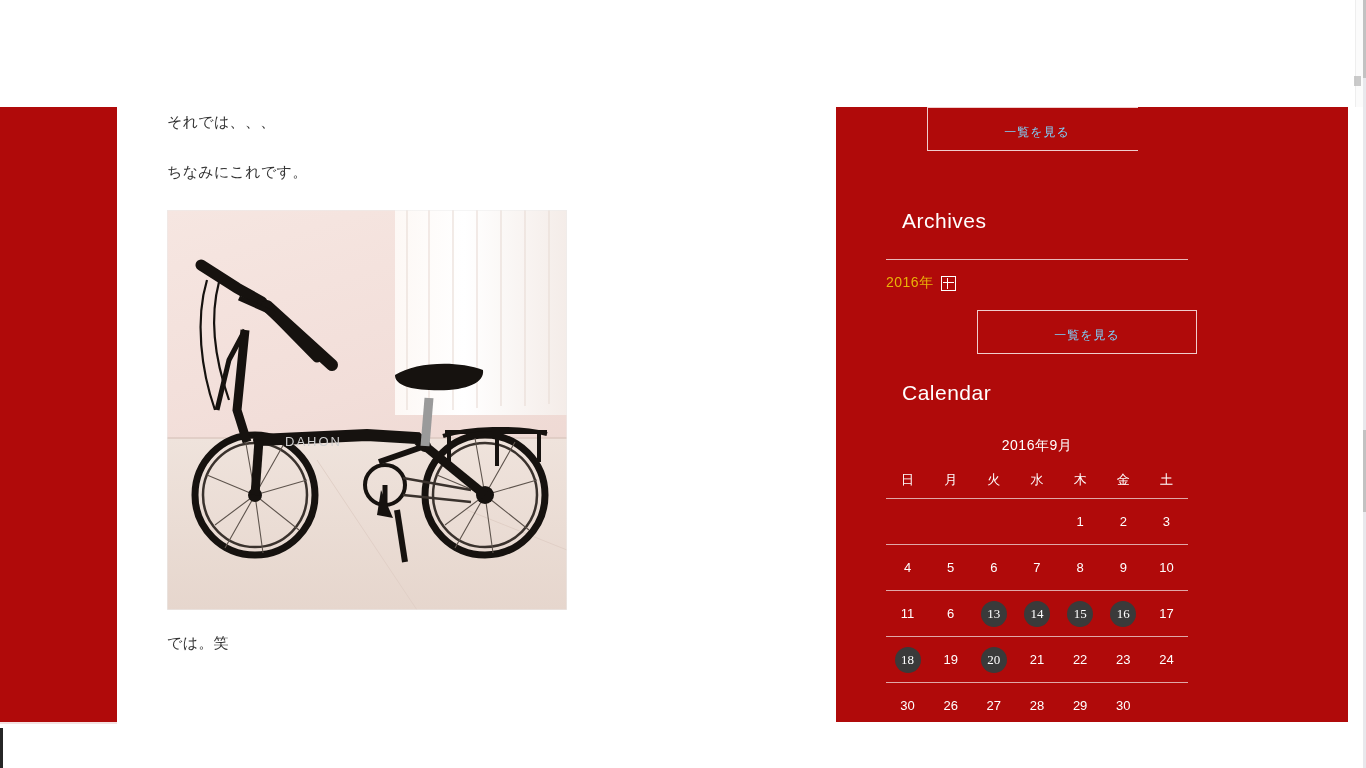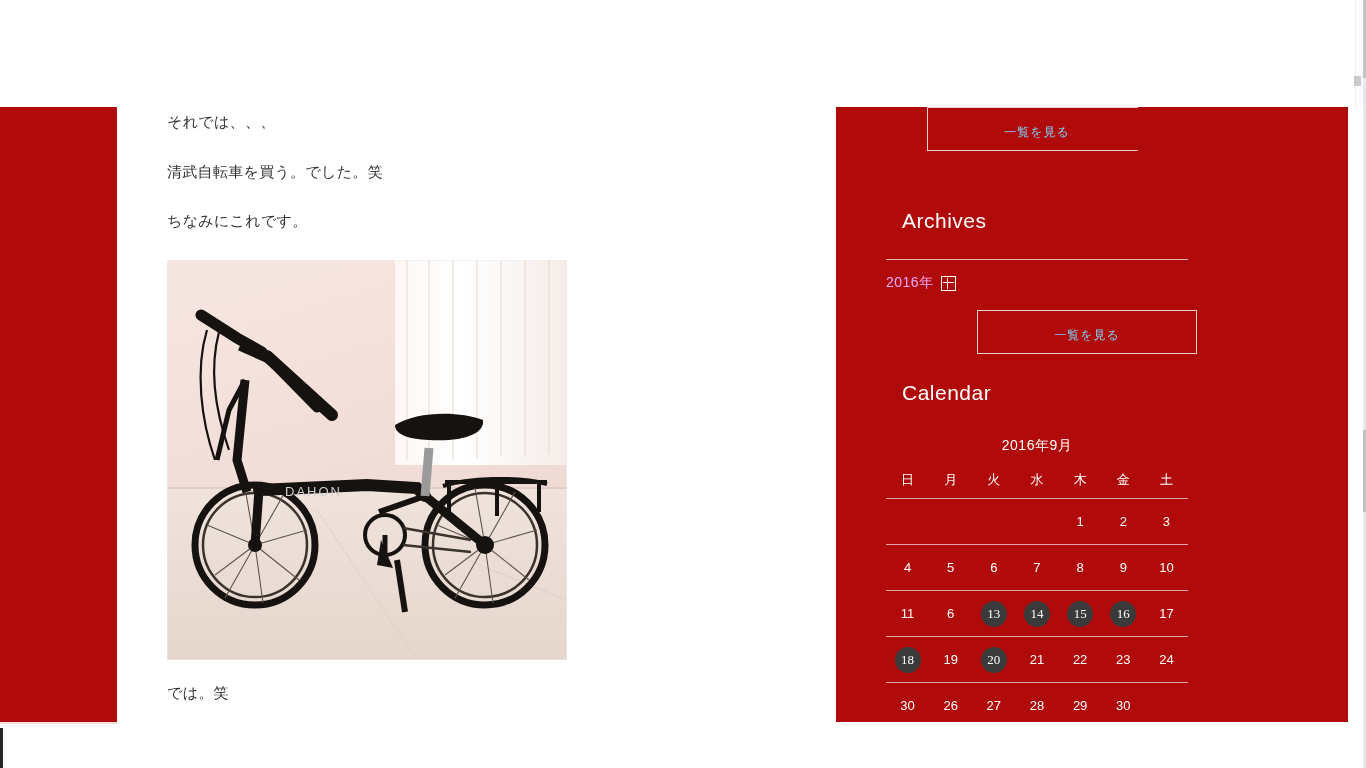--- a/index.html
+++ b/index.html
@@ -115,21 +115,21 @@
 
   .widget-rule {
     height: 1px;
     background: #e8b9b9;
     width: 302px;
     margin: 0 0 14px 0;
     border: 0;
   }
 
   .archive-row {
-    color: #f0abfc;
+    color: #eab308;
     font-size: 14px;
     letter-spacing: 0.5px;
     display: flex;
     align-items: center;
     gap: 7px;
     margin-bottom: 14px;
   }
 
   .expand-icon {
     display: inline-block;
@@ -263,21 +263,20 @@
 <div id="page">
 
   <div class="left-band"></div>
   <div class="bottom-hairline"></div>
   <div class="left-edge-line"></div>
 
   <div class="content-col">
     <div class="article">
 
       <p class="para first">それでは、、、</p>
-      <p class="para">清武自転車を買う。でした。笑</p>
       <p class="para">ちなみにこれです。</p>
 
       <svg class="post-photo" viewBox="0 0 400 400">
         <defs>
           <linearGradient id="wallg" x1="0" y1="0" x2="0.3" y2="1">
             <stop offset="0%" stop-color="#f6e6e1"></stop>
             <stop offset="55%" stop-color="#f2ded9"></stop>
             <stop offset="100%" stop-color="#ecd6d0"></stop>
           </linearGradient>
           <linearGradient id="curtg" x1="0" y1="0" x2="1" y2="0">

